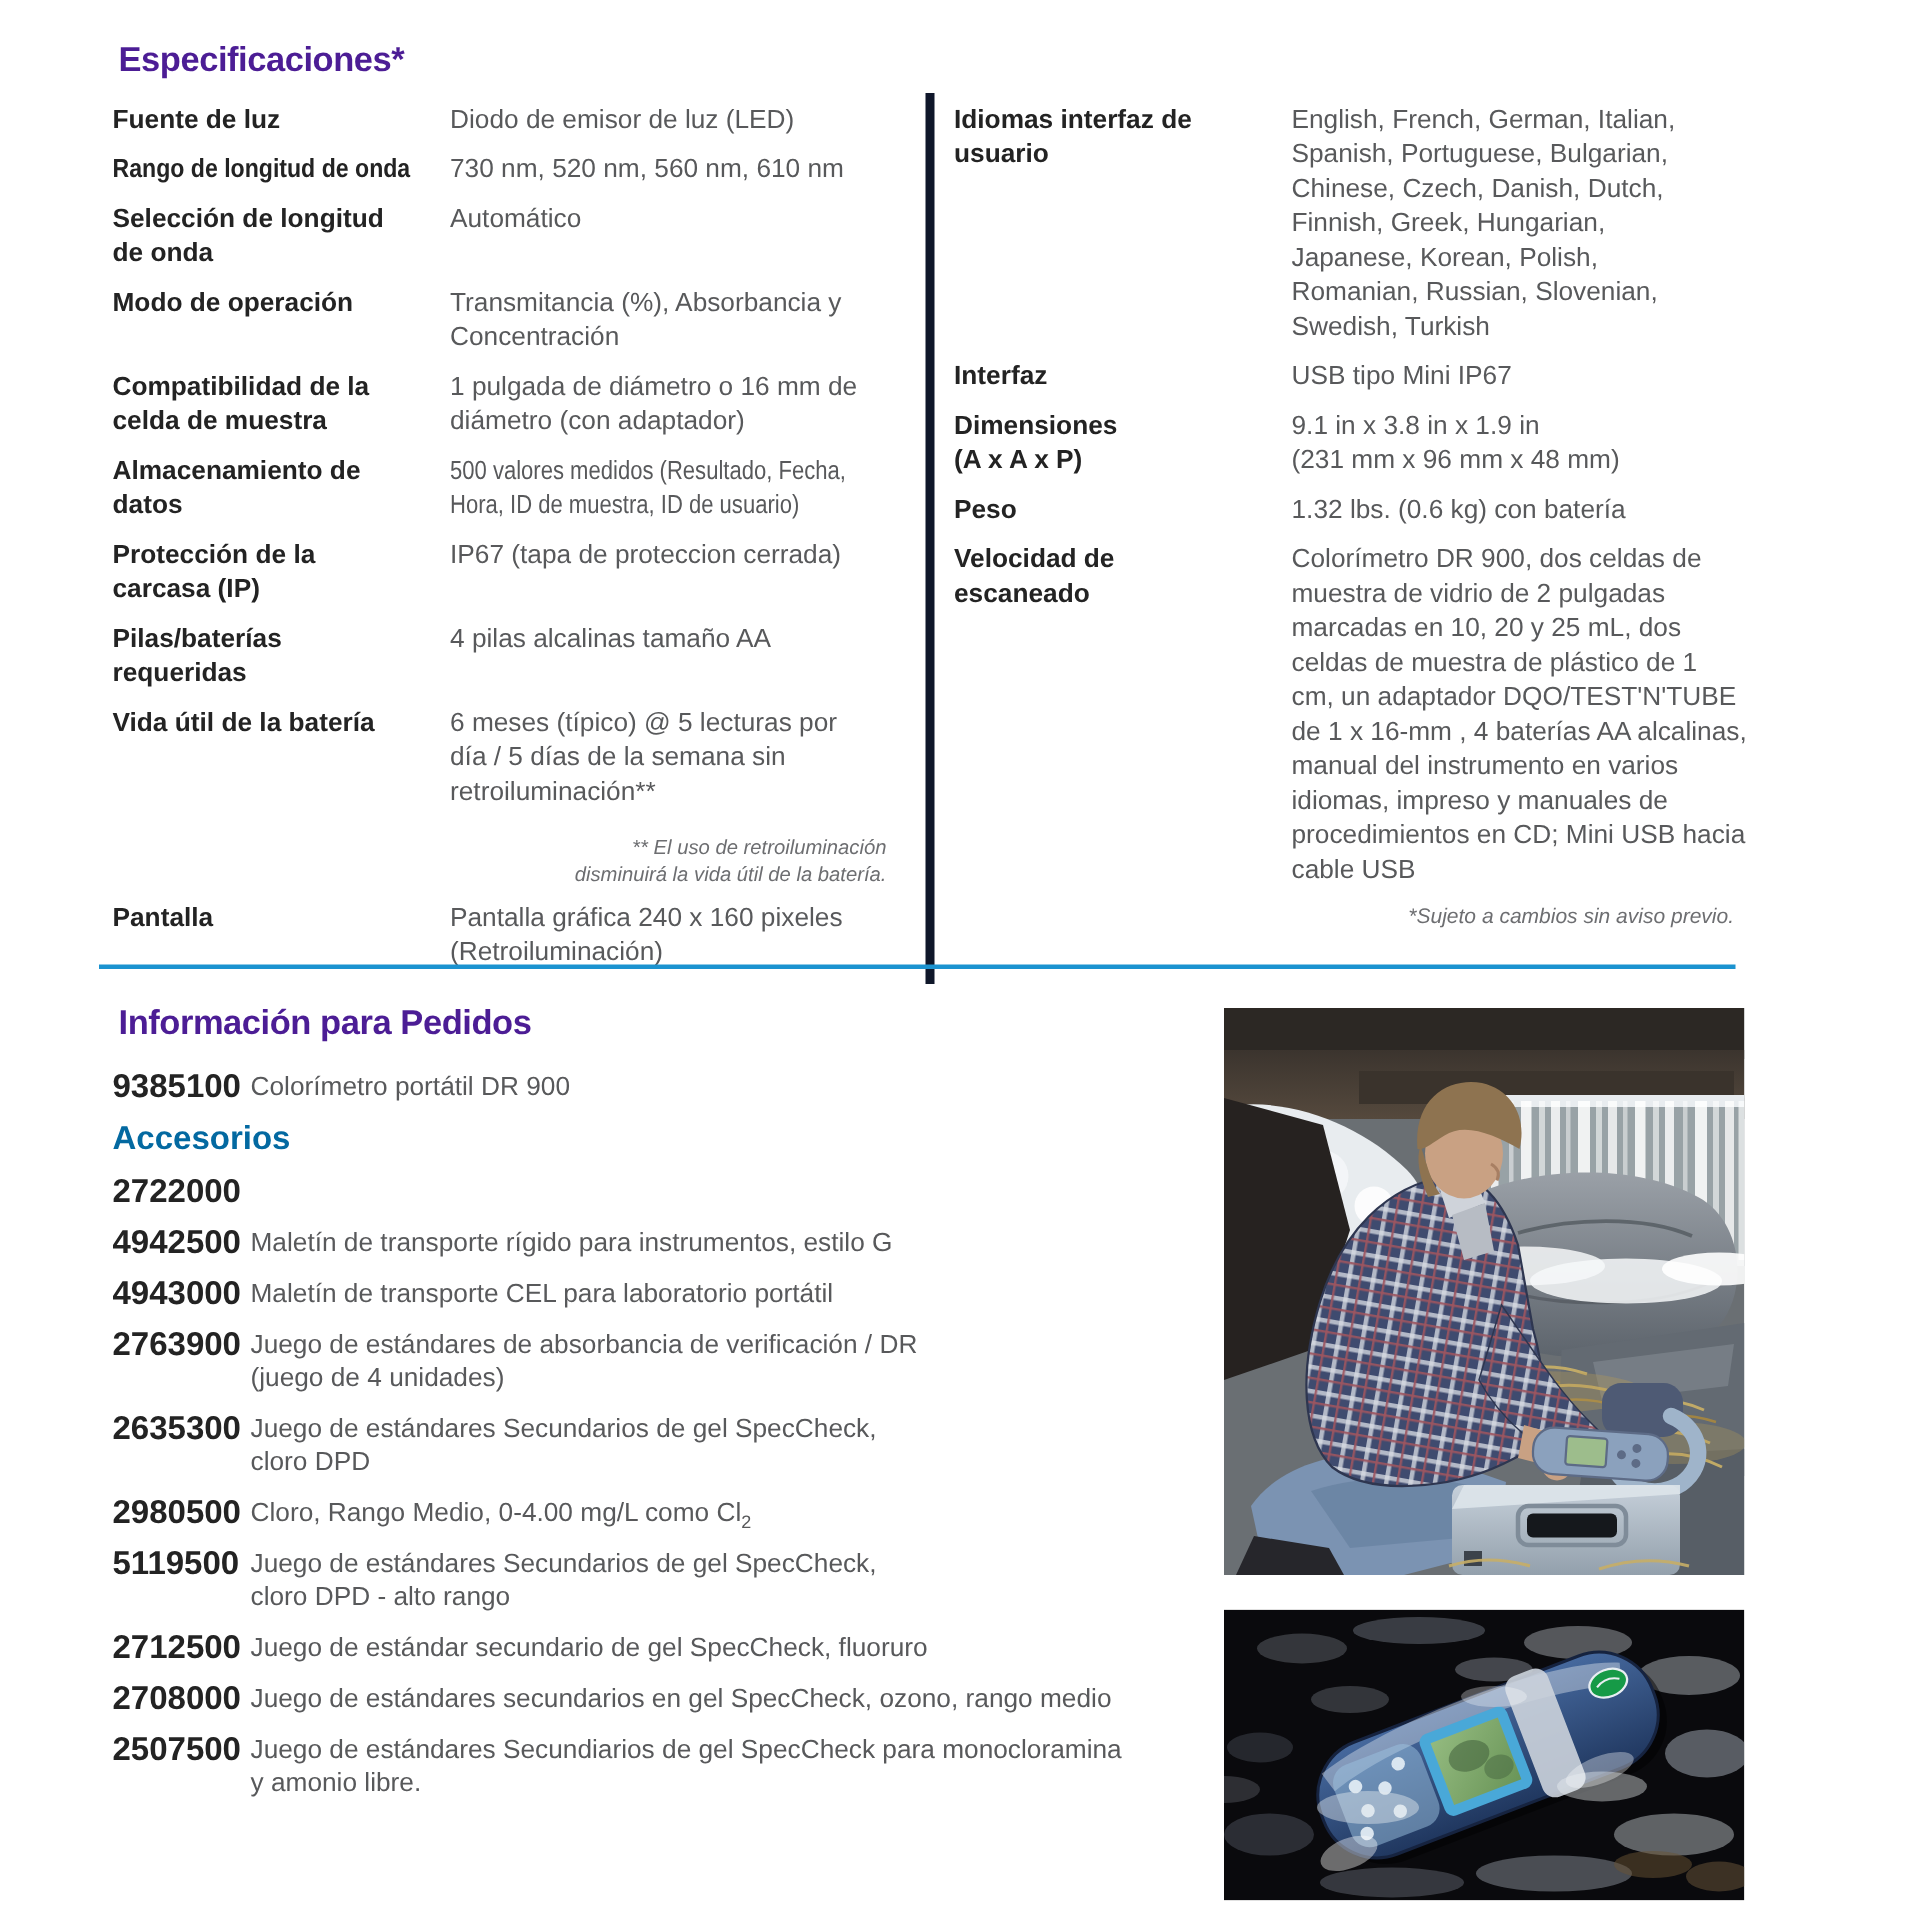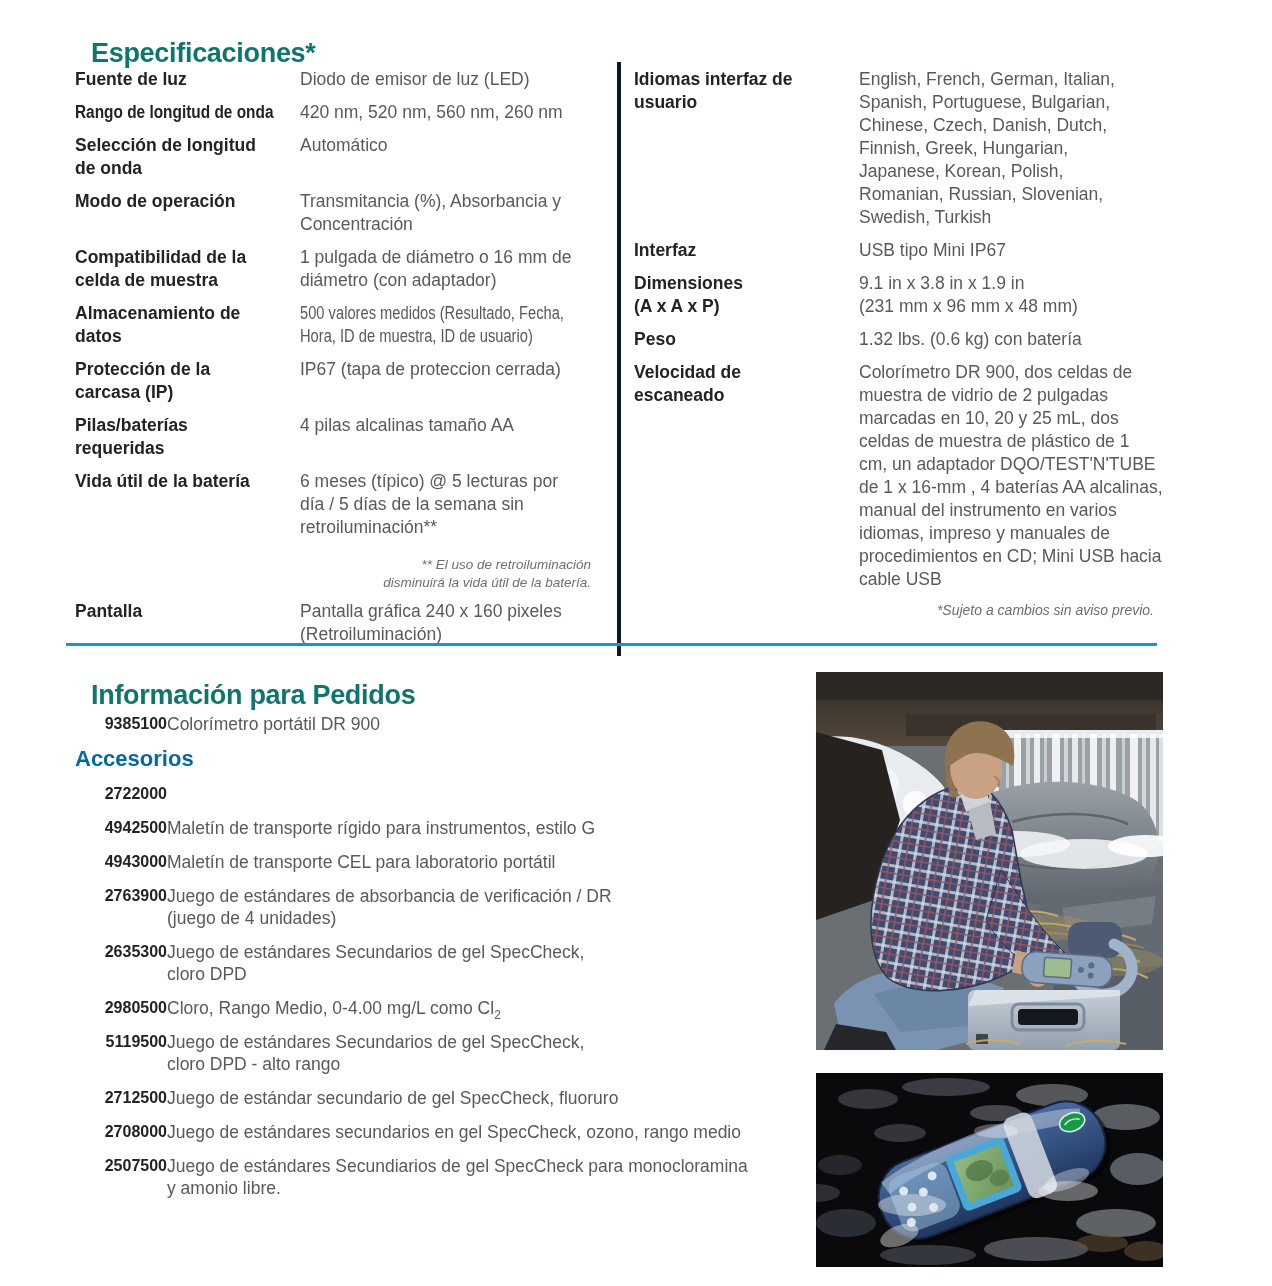--- a/index.html
+++ b/index.html
@@ -1,40 +1,40 @@
 <!DOCTYPE html>
 <html><head>
 <meta charset="utf-8">
 <style>
   html,body{margin:0;padding:0;background:#ffffff;}
   .page{position:relative;width:1272px;height:1286px;background:#fff;overflow:hidden;
         font-family:"Liberation Sans",sans-serif;color:#232323;}
-  .blue-h1{position:absolute;margin:16px;font-size:27px;font-weight:bold;color:#0f766e;letter-spacing:-0.3px;}
+  .blue-h1{position:absolute;margin:4px;font-size:23px;font-weight:bold;color:#4c1d95;letter-spacing:-0.3px;}
   #spec-title{left:75px;top:22px;}
   #ordering-title{left:75px;top:664px;}
 
   .spec-columns{position:absolute;left:75px;top:62px;width:1088px;display:flex;}
   .col-left{width:542px;padding-top:6px;box-sizing:border-box;}
-  .col-right{width:546px;min-height:578px;border-left:4px solid #0f172a;margin-left:0;
+  .col-right{width:546px;min-height:578px;border-left:6px solid #0f172a;margin-left:0;
              padding:6px 0 0 13px;box-sizing:border-box;}
   .spec-row{display:flex;margin-bottom:10px;}
   .spec-label{width:225px;flex:0 0 225px;font-weight:bold;font-size:17.5px;line-height:23px;
               color:#232323;white-space:pre;}
   .spec-value{font-size:17.5px;line-height:23px;color:#58595b;white-space:pre;}
   .cond88{transform:scaleX(0.88);transform-origin:0 0;}
   .cond84{transform:scaleX(0.84);transform-origin:0 0;}
   .note-left{width:516px;text-align:right;font-size:13.5px;line-height:18px;font-style:italic;
              color:#6d6e71;white-space:pre;margin:2px 0 8px 0;}
   .note-right{width:520px;text-align:right;font-size:14px;line-height:18px;font-style:italic;
               color:#6d6e71;white-space:pre;margin-top:10px;}
   .rule{position:absolute;left:66px;top:643px;width:1091px;height:3px;background:#1b93d0;}
 
   .order-list{position:absolute;left:75px;top:708px;width:730px;padding-top:5px;}
   .order-row{display:flex;margin-bottom:12px;}
-  .order-num{width:92px;flex:0 0 92px;font-weight:bold;font-size:16px;line-height:22px;color:#232323;text-align:right;}
+  .order-num{width:92px;flex:0 0 92px;font-weight:bold;font-size:22px;line-height:22px;color:#232323;}
   .order-desc{font-size:17.5px;line-height:22px;color:#58595b;white-space:pre;}
   .order-desc sub{font-size:12px;line-height:0;}
   #accessories-title{margin:10px 0 12px 0;font-size:22px;line-height:24px;font-weight:bold;color:#0369a1;}
 
   .photo{position:absolute;left:816px;overflow:hidden;}
   #photo-field{top:672px;width:347px;height:378px;}
   #photo-water{top:1073px;width:347px;height:194px;}
   .photo svg{display:block;}
 </style>
 </head>
@@ -45,21 +45,21 @@
   <h1 class="blue-h1" id="spec-title">Especificaciones*</h1>
 
   <div class="spec-columns">
     <div class="col-left">
       <div class="spec-row">
         <div class="spec-label">Fuente de luz</div>
         <div class="spec-value">Diodo de emisor de luz (LED)</div>
       </div>
       <div class="spec-row">
         <div class="spec-label cond88">Rango de longitud de onda</div>
-        <div class="spec-value">420 nm, 520 nm, 560 nm, 260 nm</div>
+        <div class="spec-value">730 nm, 520 nm, 560 nm, 610 nm</div>
       </div>
       <div class="spec-row">
         <div class="spec-label">Selección de longitud
 de onda</div>
         <div class="spec-value">Automático</div>
       </div>
       <div class="spec-row">
         <div class="spec-label">Modo de operación</div>
         <div class="spec-value">Transmitancia (%), Absorbancia y
 Concentración</div>

